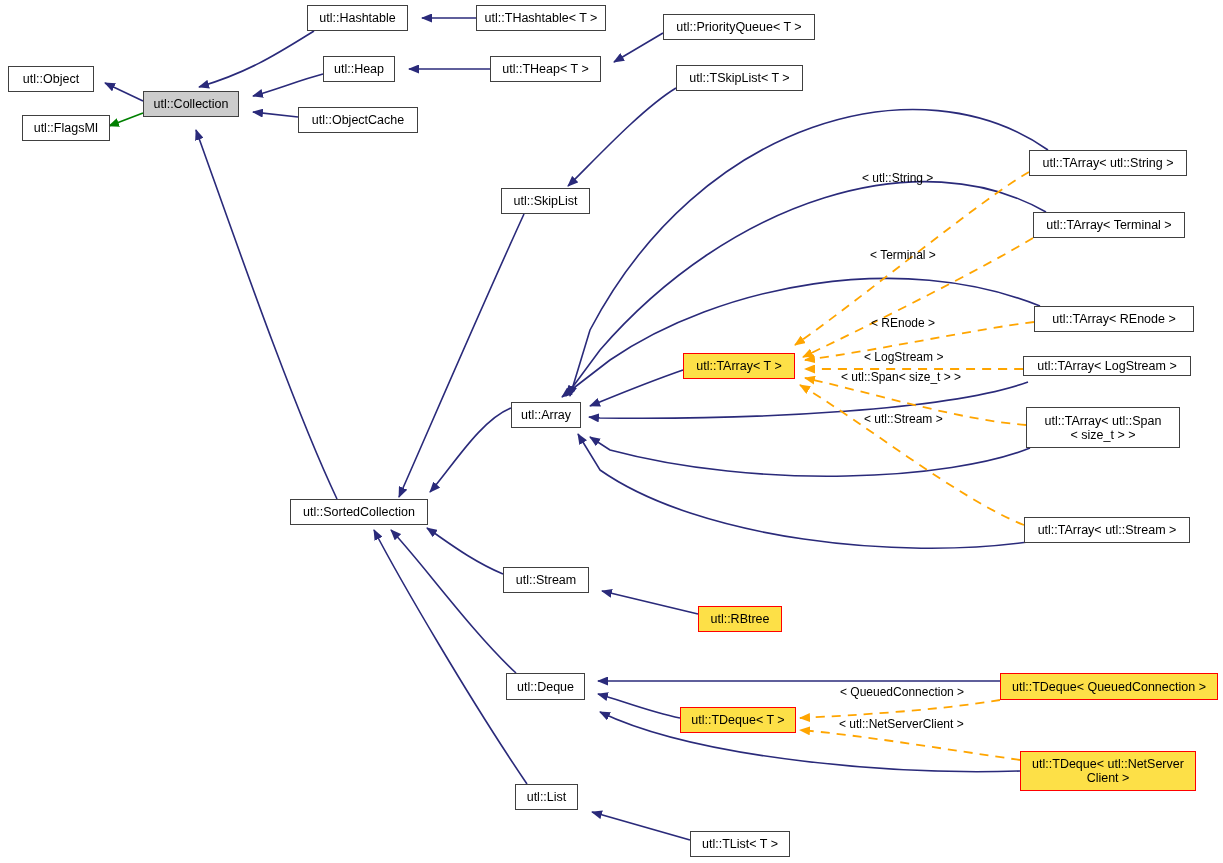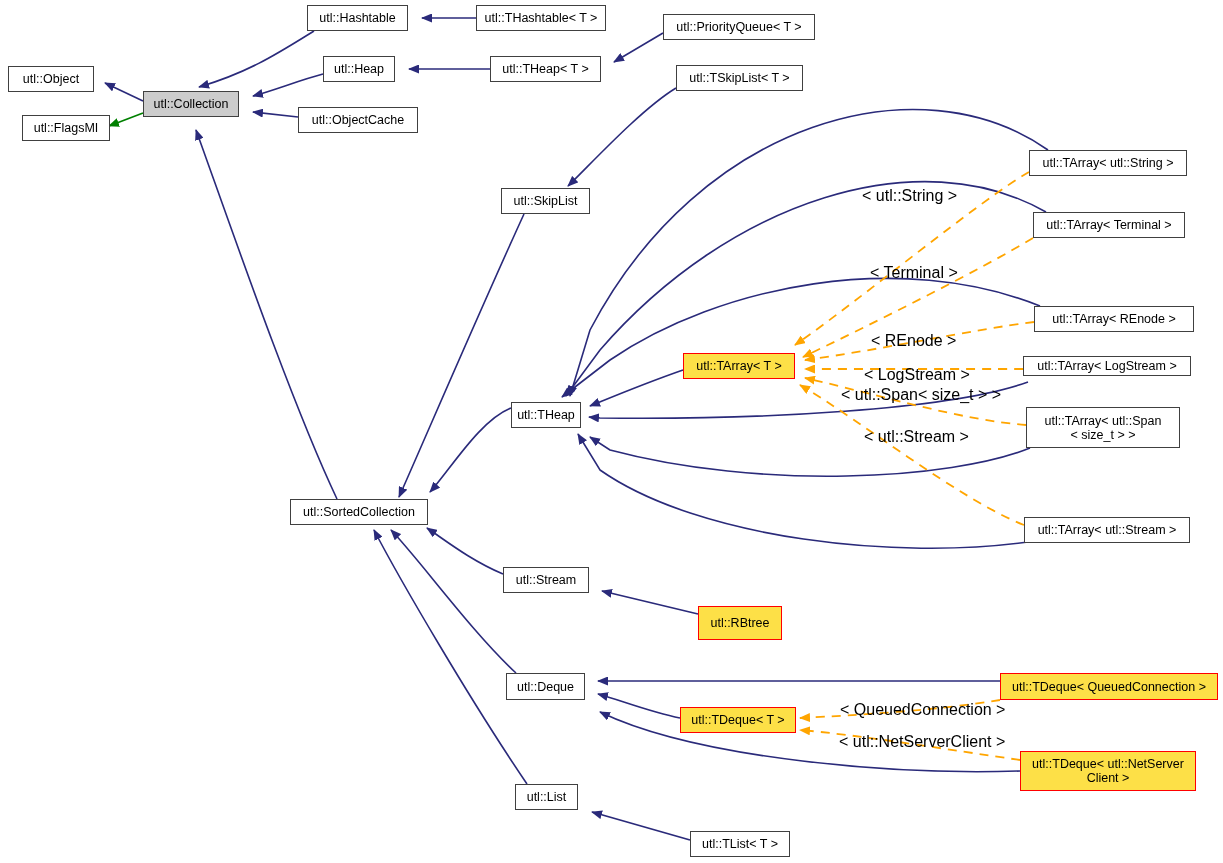--- a/index.html
+++ b/index.html
@@ -42,26 +42,25 @@
   .node.root {
     background: #cccccc;
     border: 1px solid #404040;
   }
   .node.tmpl {
     border: 1px solid #ff0000;
     background: #fde047;
   }
   .edge-label {
     position: absolute;
-    font-size: 16px;
+    font-size: 12px;
     color: #000000;
     background: transparent;
     white-space: pre;
     line-height: 1;
-    margin-top: 16px;
   }
 </style>
 </head>
 <body>
 
 <div id="diagram-root">
 
   <svg class="edges" viewBox="0 0 1223 863" xmlns="http://www.w3.org/2000/svg">
     <defs>
       <marker id="arrow-blue" markerWidth="11" markerHeight="9" refX="10" refY="4.5" orient="auto" markerUnits="userSpaceOnUse">
@@ -150,32 +149,32 @@
   <div class="node" style="left:8px;   top:115px; width:88px;  height:26px;margin-left:14px;">utl::FlagsMI</div>
   <div class="node root" style="left:143px; top:91px;  width:96px;  height:26px;">utl::Collection</div>
   <div class="node" style="left:307px; top:5px;   width:101px; height:26px;">utl::Hashtable</div>
   <div class="node" style="left:476px; top:5px;   width:130px; height:26px;">utl::THashtable&lt; T &gt;</div>
   <div class="node" style="left:323px; top:56px;  width:72px;  height:26px;">utl::Heap</div>
   <div class="node" style="left:490px; top:56px;  width:111px; height:26px;">utl::THeap&lt; T &gt;</div>
   <div class="node" style="left:298px; top:107px; width:120px; height:26px;">utl::ObjectCache</div>
   <div class="node" style="left:663px; top:14px; width:152px; height:26px;">utl::PriorityQueue&lt; T &gt;</div>
   <div class="node" style="left:676px; top:65px;  width:127px; height:26px;">utl::TSkipList&lt; T &gt;</div>
   <div class="node" style="left:501px; top:188px; width:89px;  height:26px;">utl::SkipList</div>
-  <div class="node" style="left:511px; top:402px; width:70px;  height:26px;">utl::THeap</div>
+  <div class="node" style="left:511px; top:402px; width:70px;  height:26px;">utl::Array</div>
   <div class="node tmpl" style="left:683px; top:353px; width:112px; height:26px;">utl::TArray&lt; T &gt;</div>
   <div class="node" style="left:1029px; top:150px; width:158px; height:26px;">utl::TArray&lt; utl::String &gt;</div>
   <div class="node" style="left:1033px; top:212px; width:152px; height:26px;">utl::TArray&lt; Terminal &gt;</div>
   <div class="node" style="left:1034px; top:306px; width:160px; height:26px;">utl::TArray&lt; REnode &gt;</div>
   <div class="node" style="left:1023px; top:356px; width:168px; height:20px;">utl::TArray&lt; LogStream &gt;</div>
   <div class="node" style="left:1026px; top:407px; width:154px; height:41px;">utl::TArray&lt; utl::Span
 &lt; size_t &gt; &gt;</div>
   <div class="node" style="left:1024px; top:517px; width:166px; height:26px;">utl::TArray&lt; utl::Stream &gt;</div>
   <div class="node" style="left:290px; top:499px; width:138px; height:26px;">utl::SortedCollection</div>
   <div class="node" style="left:503px; top:567px; width:86px;  height:26px;">utl::Stream</div>
-  <div class="node tmpl" style="left:698px; top:606px; width:84px;  height:34px;">utl::RBtree</div>
+  <div class="node tmpl" style="left:698px; top:606px; width:84px;  height:26px;">utl::RBtree</div>
   <div class="node" style="left:506px; top:673px; width:79px;  height:27px;">utl::Deque</div>
   <div class="node tmpl" style="left:680px; top:707px; width:116px; height:26px;">utl::TDeque&lt; T &gt;</div>
   <div class="node tmpl" style="left:1000px; top:673px; width:218px; height:27px;">utl::TDeque&lt; QueuedConnection &gt;</div>
   <div class="node tmpl" style="left:1020px; top:751px; width:176px; height:40px;">utl::TDeque&lt; utl::NetServer
 Client &gt;</div>
   <div class="node" style="left:515px; top:784px; width:63px;  height:26px;">utl::List</div>
   <div class="node" style="left:690px; top:831px; width:100px; height:26px;">utl::TList&lt; T &gt;</div>
 
   <div class="edge-label" style="left:862px; top:172px;">&lt; utl::String &gt;</div>
   <div class="edge-label" style="left:870px; top:249px;">&lt; Terminal &gt;</div>

